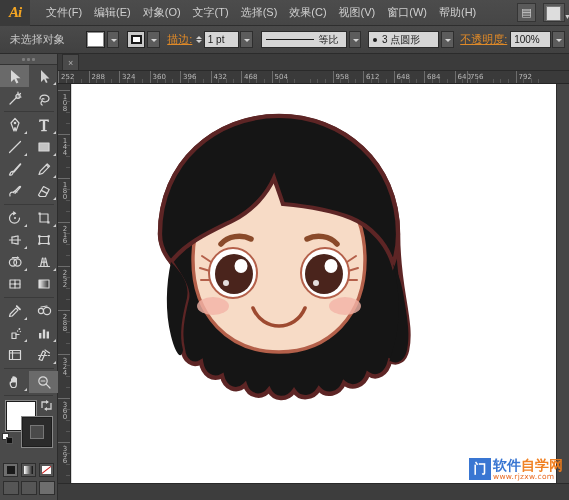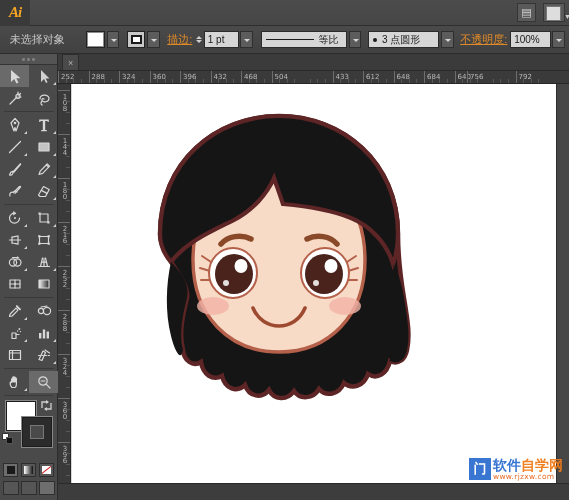--- a/index.html
+++ b/index.html
@@ -317,20 +317,31 @@
     margin-top: 1px; font-family: "DejaVu Sans", sans-serif;
   }
 </style>
 </head>
 <body>
 
 <div id="app">
 
   <div class="menubar">
     <div class="ai-logo">Ai</div>
+    <div class="menu-items">
+      <div class="menu-item">文件(F)</div>
+      <div class="menu-item">编辑(E)</div>
+      <div class="menu-item">对象(O)</div>
+      <div class="menu-item">文字(T)</div>
+      <div class="menu-item">选择(S)</div>
+      <div class="menu-item">效果(C)</div>
+      <div class="menu-item">视图(V)</div>
+      <div class="menu-item">窗口(W)</div>
+      <div class="menu-item">帮助(H)</div>
+    </div>
     <div class="menubar-right">
       <div class="panel-icon">
           <span class="gl">▤</span>
         </div>
       <div class="ws-icon">
           <span class="ws-caret">▼</span>
         </div>
     </div>
   </div>
 
@@ -434,21 +445,21 @@
       <div class="rh-minor" style="left: 221.125px;"></div>
       <div class="rh-minor" style="left: 228.75px;"></div>
       <div class="rh-minor" style="left: 236.375px;"></div>
       <div class="rh-tick" style="left: 244px; margin-top: 12px;">
         <span>540</span>
       </div>
       <div class="rh-minor" style="left: 251.625px;"></div>
       <div class="rh-minor" style="left: 259.25px;"></div>
       <div class="rh-minor" style="left: 266.875px;"></div>
       <div class="rh-tick" style="left: 274.5px;">
-        <span>433</span>
+        <span>958</span>
       </div>
       <div class="rh-minor" style="left: 282.125px;"></div>
       <div class="rh-minor" style="left: 289.75px;"></div>
       <div class="rh-minor" style="left: 297.375px;"></div>
       <div class="rh-tick" style="left: 305px;">
         <span>612</span>
       </div>
       <div class="rh-minor" style="left: 312.625px;"></div>
       <div class="rh-minor" style="left: 320.25px;"></div>
       <div class="rh-minor" style="left: 327.875px;"></div>

